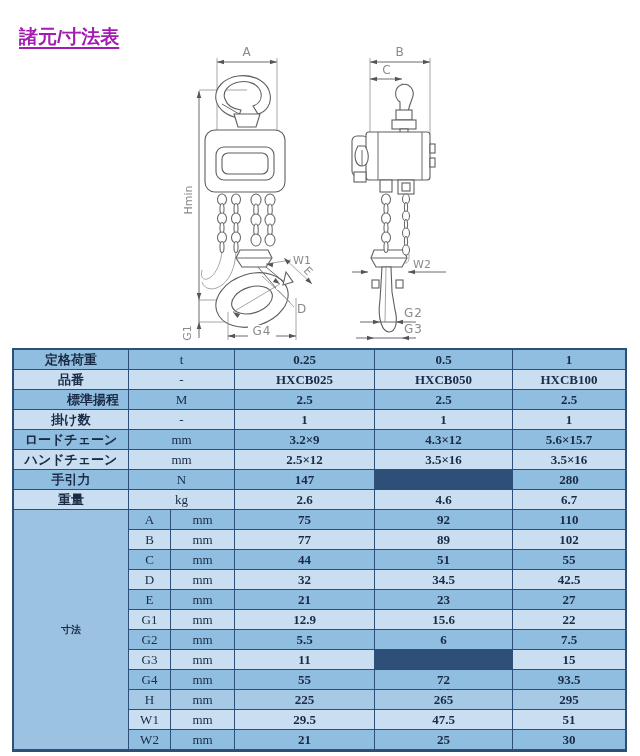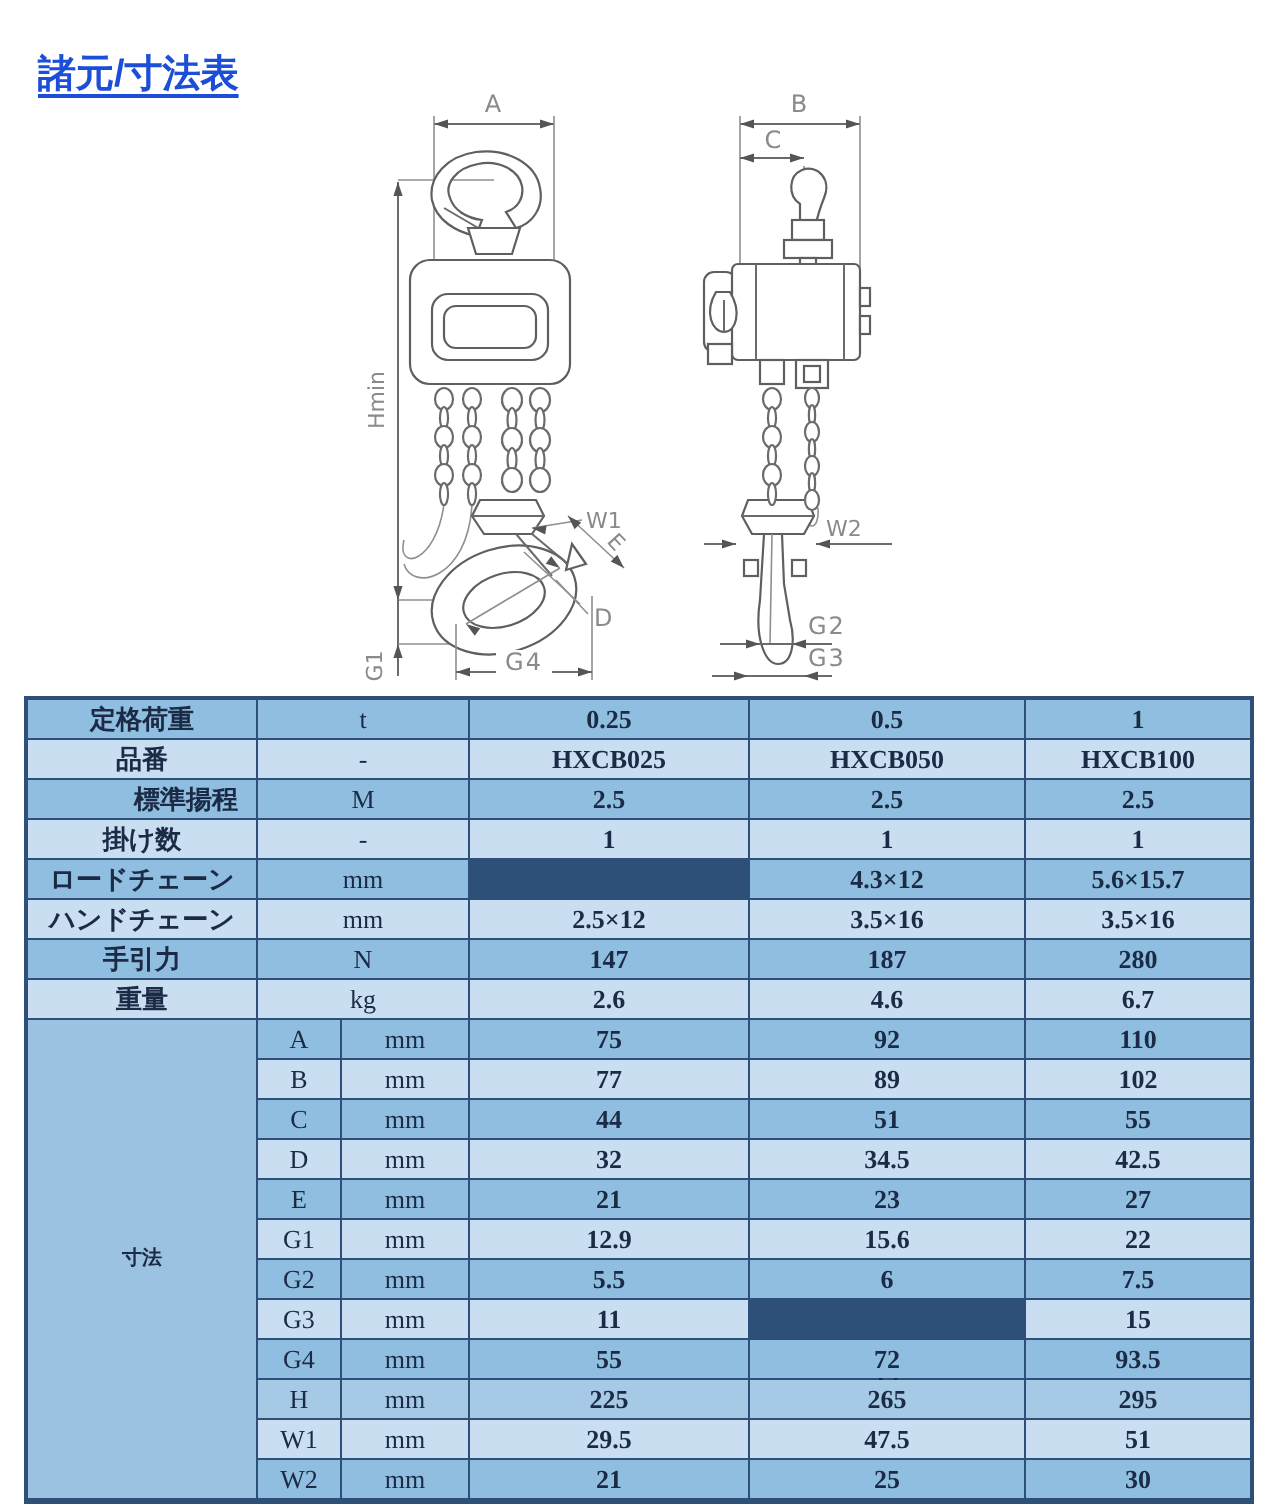--- a/index.html
+++ b/index.html
@@ -1,20 +1,20 @@
 <!DOCTYPE html>
 <html style="--row-dark: #90bee0; --row-light: #c9def1; --row-mid: #a6cae6; --dim-bg: #9cc2e2; --border: #2e4f78; --text: #1b2a45;"><head>
 <meta charset="utf-8">
 <style>
   html,body{margin:0;padding:0;background:#fff;}
   #app{position:relative;width:640px;height:756px;background:#fff;overflow:hidden;
        font-family:"Liberation Serif","DejaVu Serif",serif;}
   .page-title{position:absolute;left:19px;top:24px;
       font-family:"Liberation Sans","DejaVu Sans",sans-serif;
-      font-size:19px;font-weight:bold;color:#1d4ed8;
+      font-size:19px;font-weight:bold;color:#a21caf;
       text-decoration:underline;text-underline-offset:4px;text-decoration-thickness:2px;}
   #drawing{position:absolute;left:0;top:0;width:640px;height:346px;}
   #drawing text{font-family:"DejaVu Sans","Liberation Sans",sans-serif;fill:#8a8a8a;}
   .dimtxt{font-size:12px;letter-spacing:1px;}
   .dimtxt-sm{font-size:11px;}
   .ln{stroke:#6b6b6b;stroke-width:1;fill:none;}
   .thin{stroke:#8f8f8f;stroke-width:0.8;fill:none;}
   .part{stroke:#5f5f5f;stroke-width:1.1;fill:#ffffff;}
   .arr{fill:#555;stroke:none;}
   #spec-table{position:absolute;left:12px;top:348px;
@@ -223,31 +223,31 @@
       <div class="cell sh-d" style="grid-area: 3 / 4;">2.5</div>
       <div class="cell sh-d" style="grid-area: 3 / 5;">2.5</div>
       <div class="cell sh-d" style="grid-area: 3 / 6;">2.5</div>
       <div class="cell sh-l" style="grid-area: 4 / 1;">掛け数</div>
       <div class="cell sh-l unit" style="grid-area: 4 / 2 / auto / 4;">-</div>
       <div class="cell sh-l" style="grid-area: 4 / 4;">1</div>
       <div class="cell sh-l" style="grid-area: 4 / 5;">1</div>
       <div class="cell sh-l" style="grid-area: 4 / 6;">1</div>
       <div class="cell sh-d" style="grid-area: 5 / 1;">ロードチェーン</div>
       <div class="cell sh-d unit" style="grid-area: 5 / 2 / auto / 4;">mm</div>
+      <div class="cell sh-d" style="grid-area: 5 / 4;">3.2×9</div>
       <div class="cell sh-d" style="grid-area: 5 / 5;">4.3×12</div>
       <div class="cell sh-d" style="grid-area: 5 / 6;">5.6×15.7</div>
       <div class="cell sh-l" style="grid-area: 6 / 1;">ハンドチェーン</div>
       <div class="cell sh-l unit" style="grid-area: 6 / 2 / auto / 4;">mm</div>
       <div class="cell sh-l" style="grid-area: 6 / 4;">2.5×12</div>
       <div class="cell sh-l" style="grid-area: 6 / 5;">3.5×16</div>
       <div class="cell sh-l" style="grid-area: 6 / 6;">3.5×16</div>
       <div class="cell sh-d" style="grid-area: 7 / 1;">手引力</div>
       <div class="cell sh-d unit" style="grid-area: 7 / 2 / auto / 4;">N</div>
       <div class="cell sh-d" style="grid-area: 7 / 4;">147</div>
-      <div class="cell sh-d" style="grid-area: 7 / 5;">187</div>
       <div class="cell sh-d" style="grid-area: 7 / 6;">280</div>
       <div class="cell sh-l" style="grid-area: 8 / 1;">重量</div>
       <div class="cell sh-l unit" style="grid-area: 8 / 2 / auto / 4;">kg</div>
       <div class="cell sh-l" style="grid-area: 8 / 4;">2.6</div>
       <div class="cell sh-l" style="grid-area: 8 / 5;">4.6</div>
       <div class="cell sh-l" style="grid-area: 8 / 6;">6.7</div>
       <div class="cell sh-dim dimsec" style="grid-area: 9 / 1 / 21;">寸法</div>
       <div class="cell sh-d letter" style="grid-area: 9 / 2;">A</div>
       <div class="cell sh-d unit" style="grid-area: 9 / 3;">mm</div>
       <div class="cell sh-d" style="grid-area: 9 / 4;">75</div>

